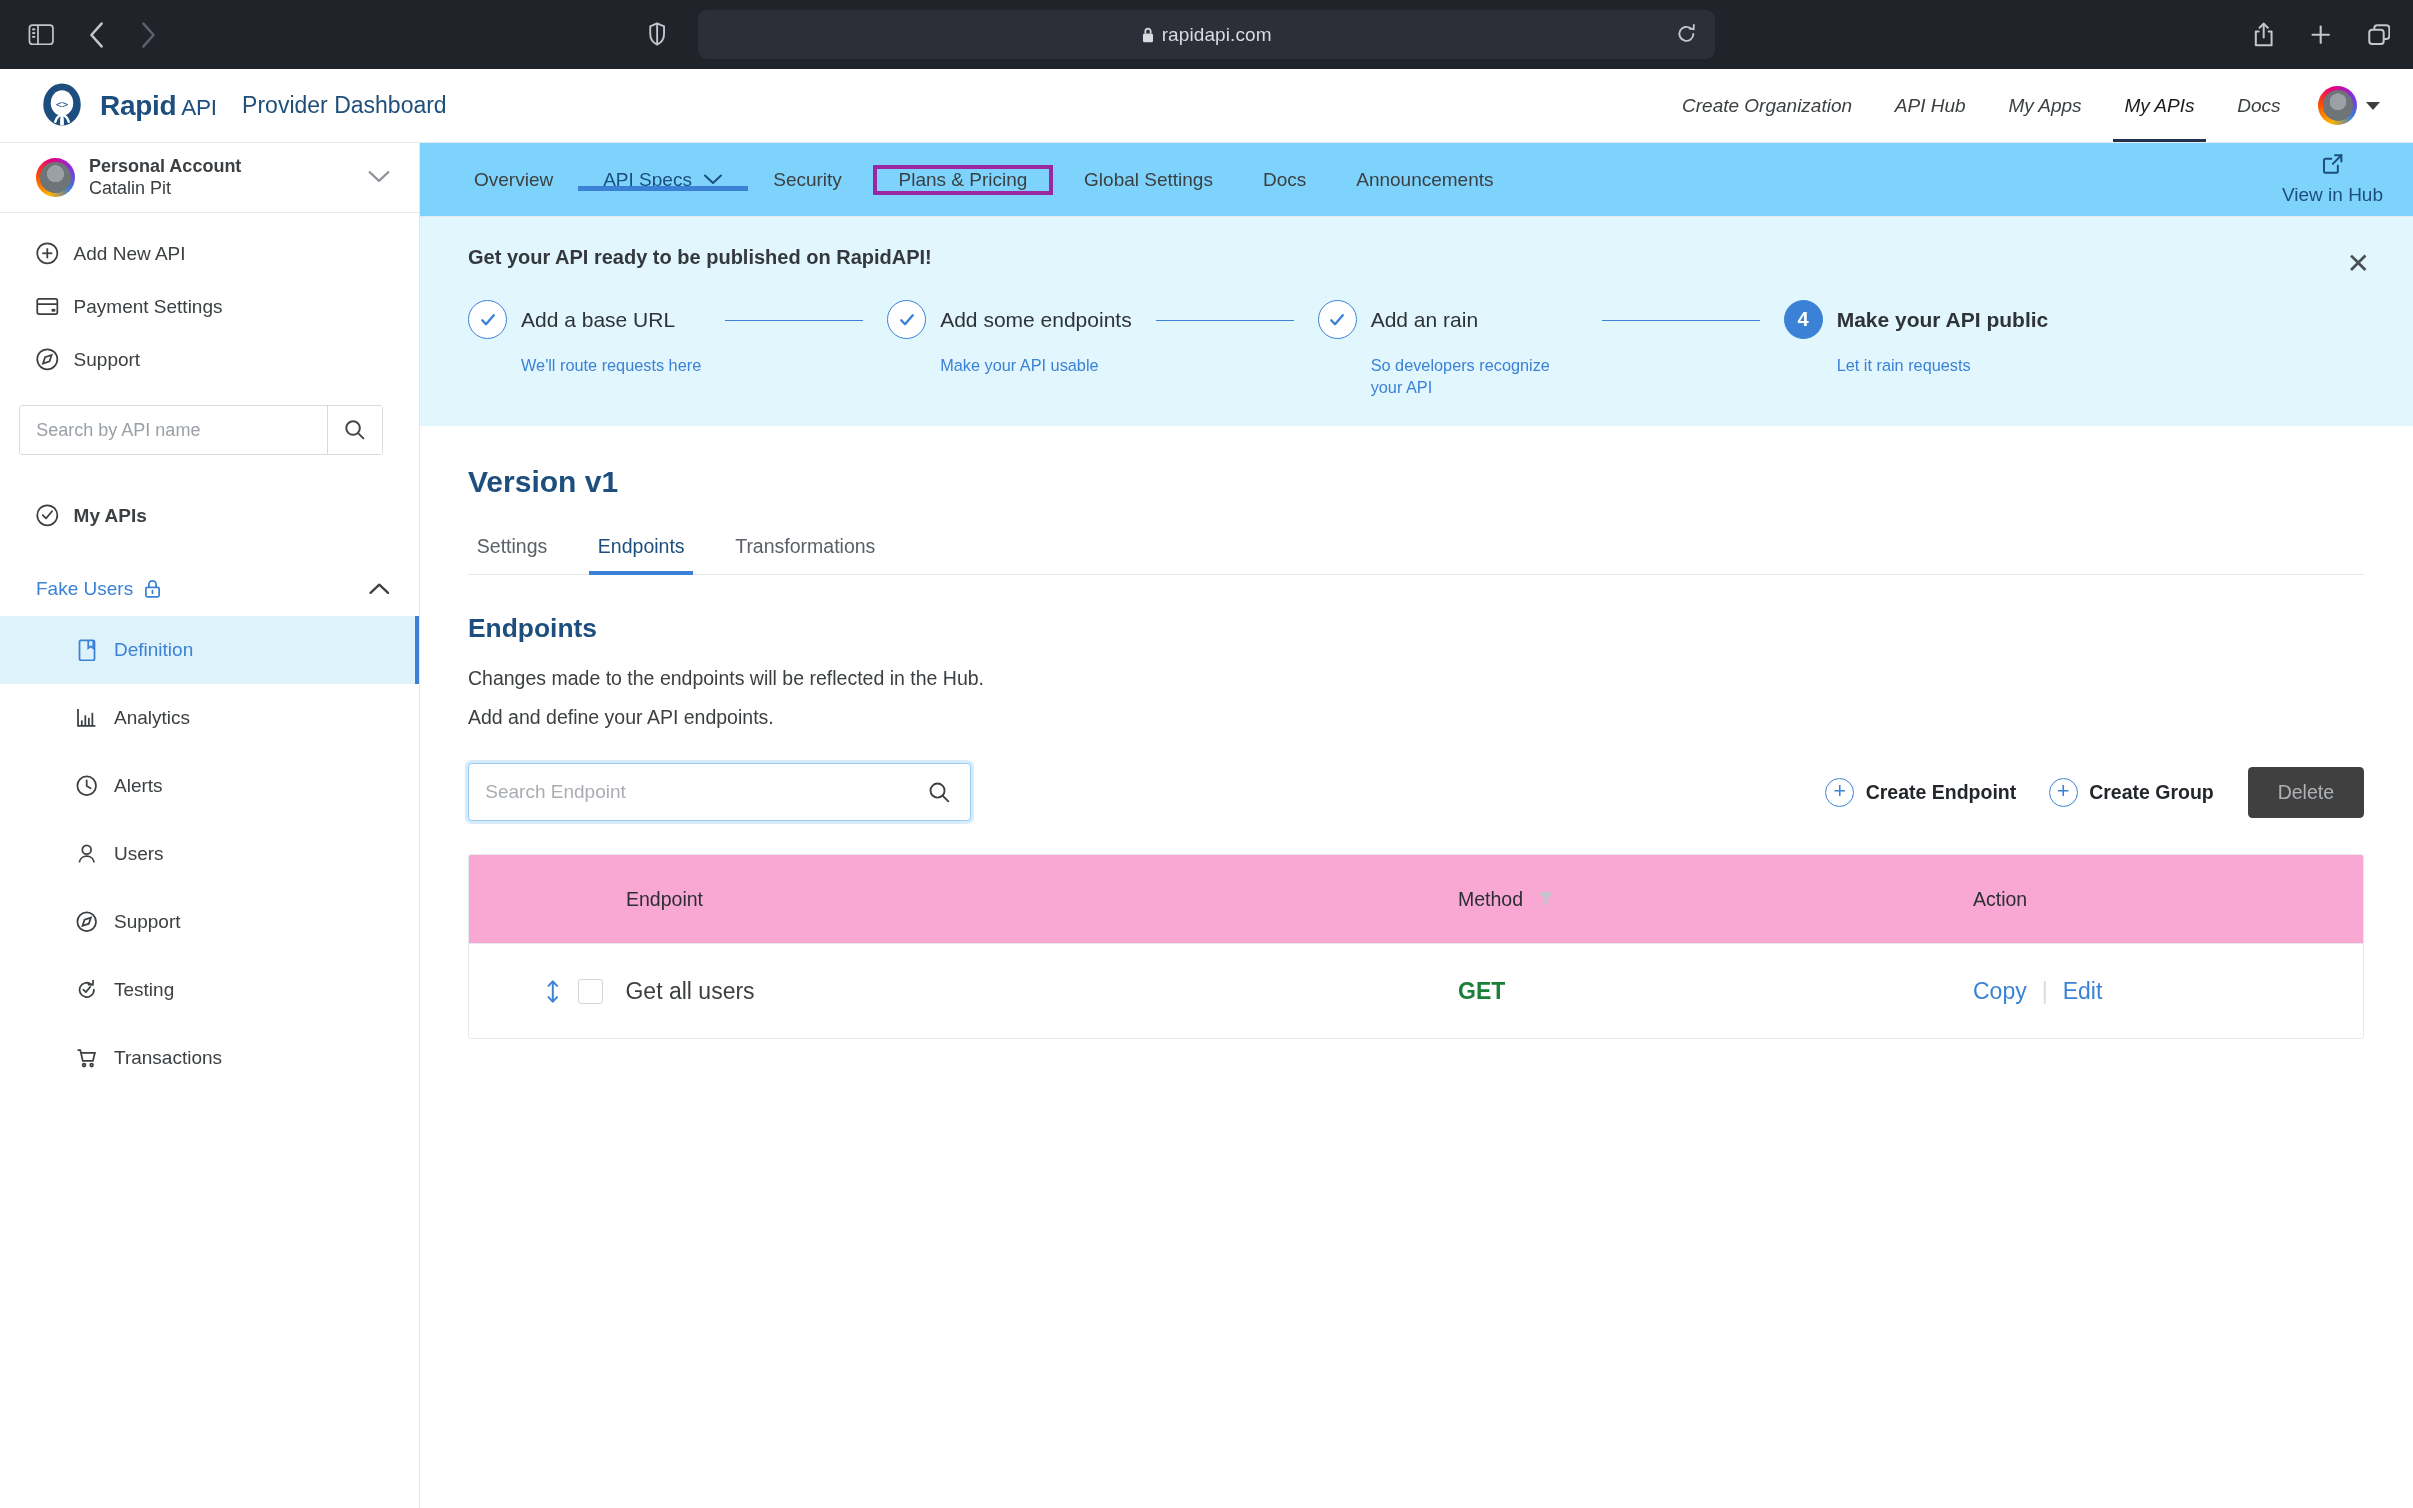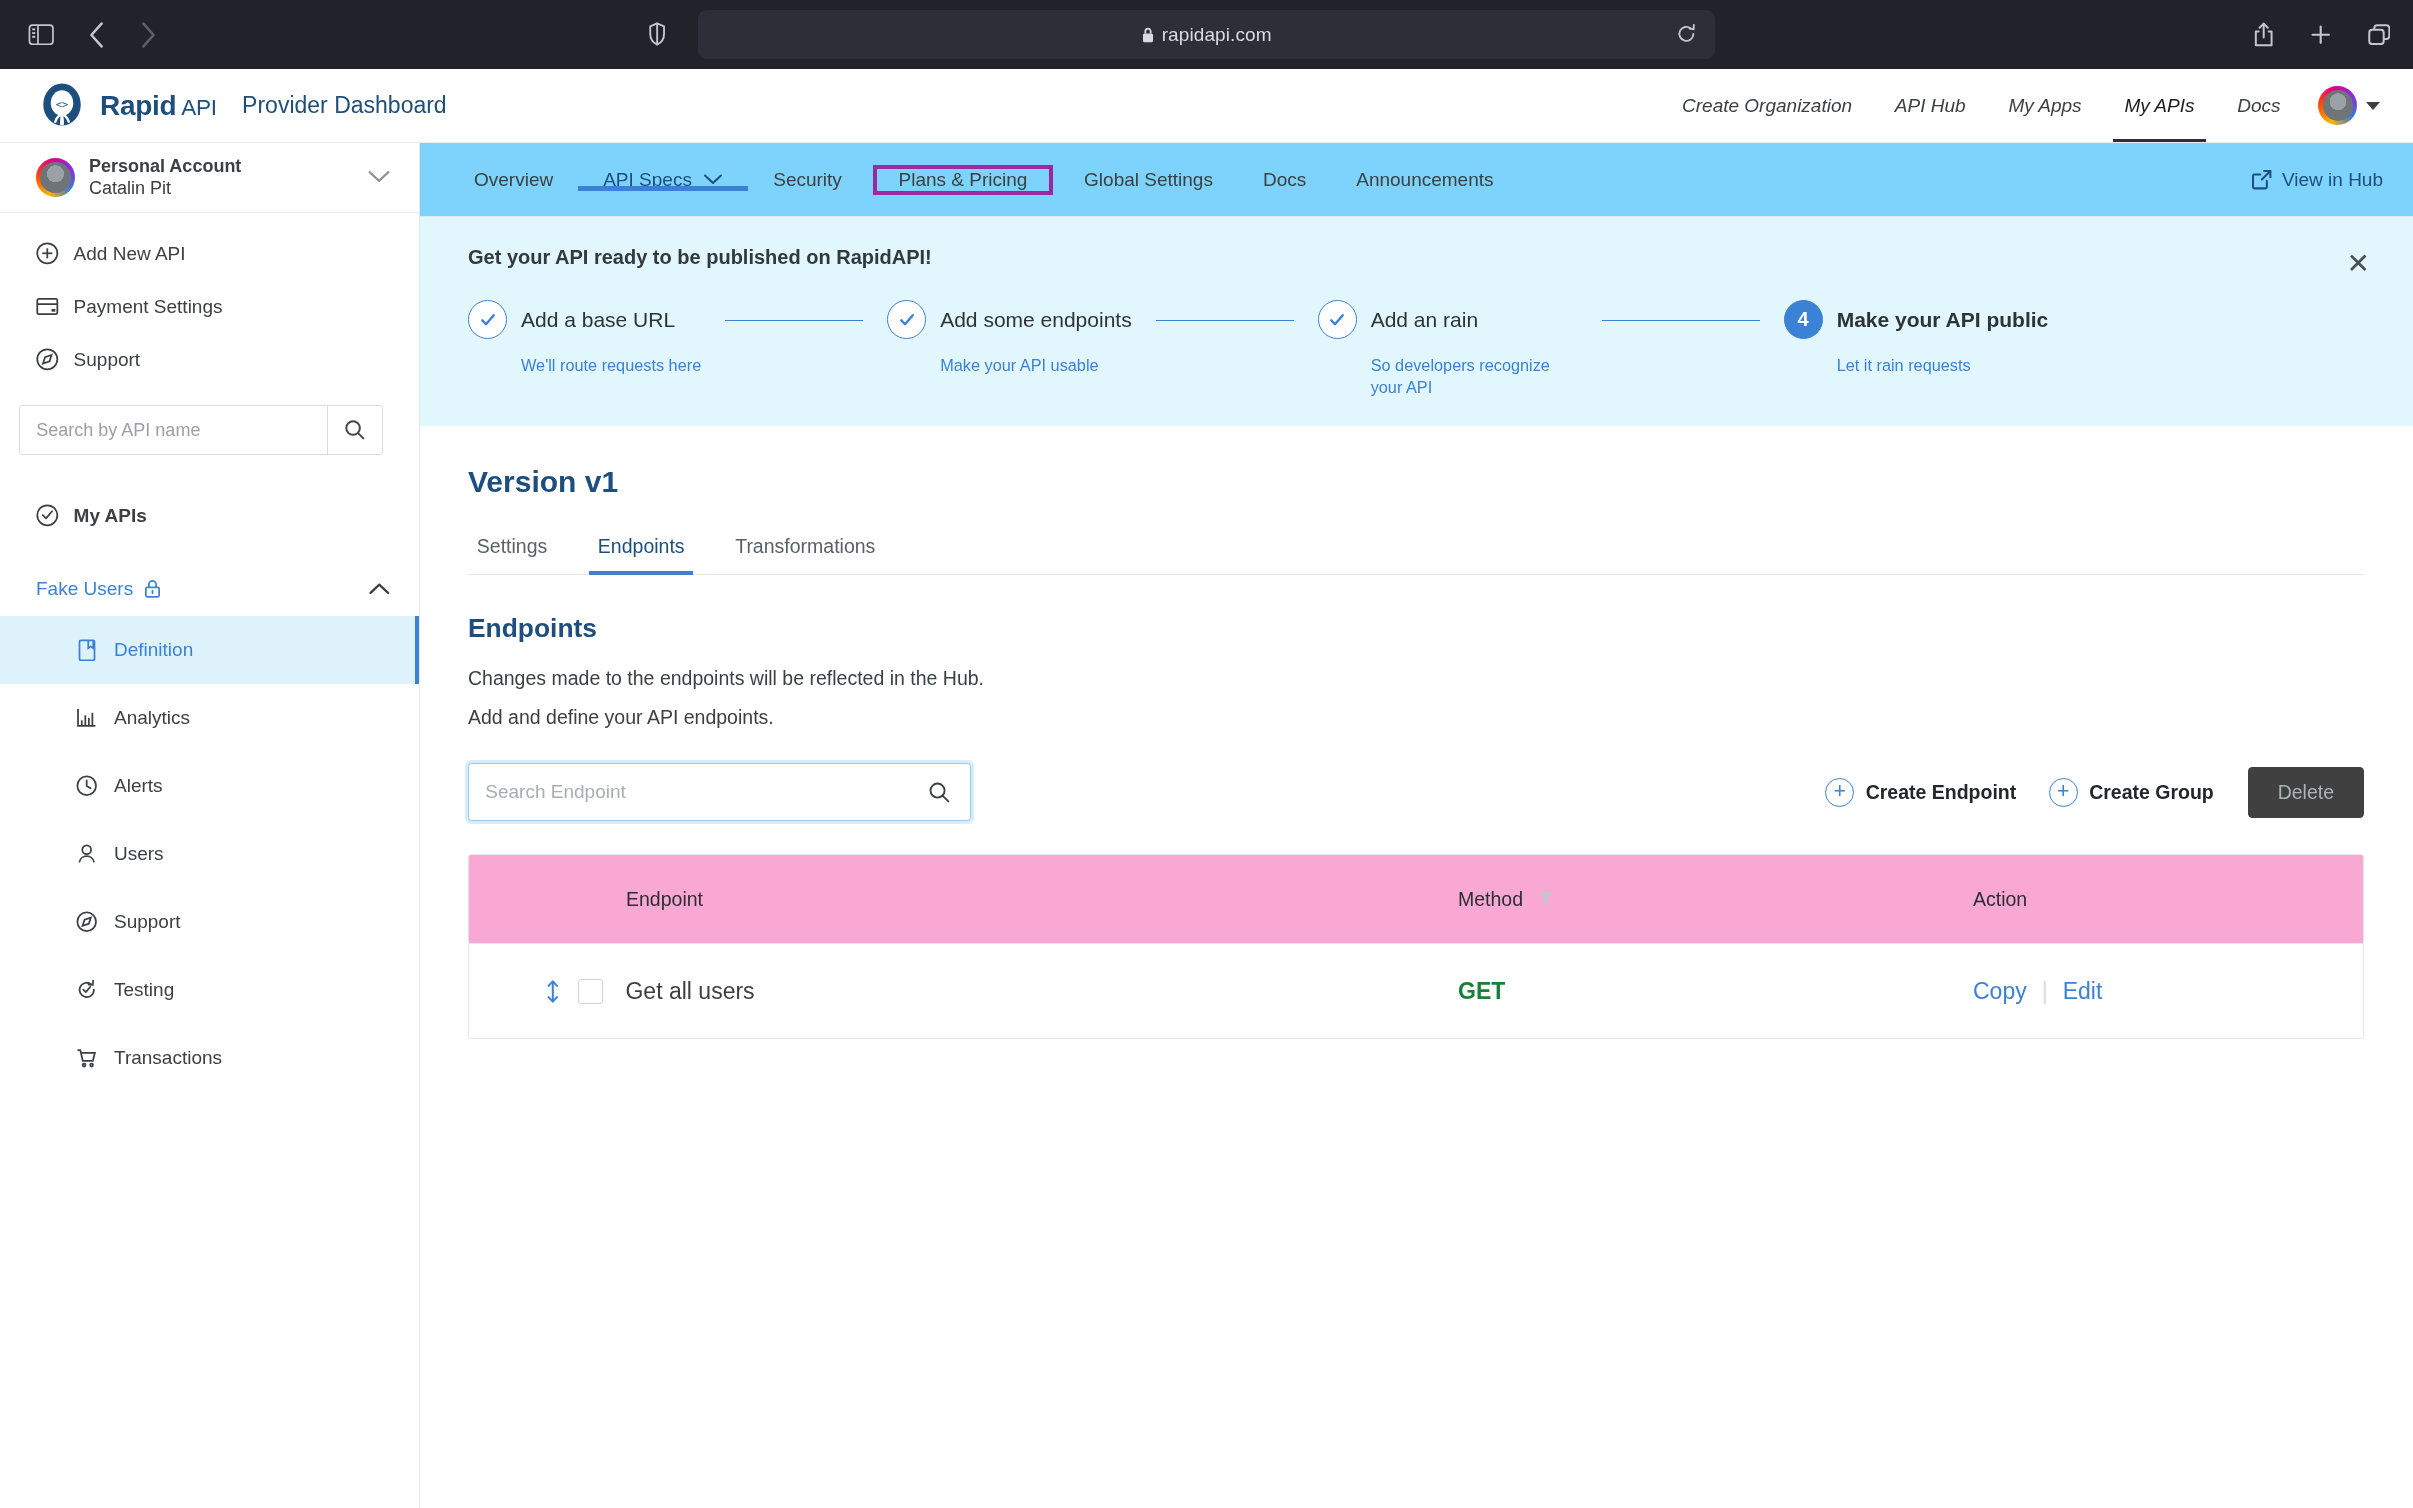--- a/index.html
+++ b/index.html
@@ -220,21 +220,21 @@
     height: 4.4px; background: #3b82d6;
   }
   .tab.highlighted {
     border: 4.4px solid #9c27a0;
     margin: 1.9px 6.3px;
     padding: 0 21.4px;
   }
   .view-hub {
     position: absolute; right: 30px; top: 50%; transform: translateY(-50%);
     display: flex; align-items: center; gap: 10px;
-    font-size: 19px; color: #1d4e7d; cursor: pointer;
+    font-size: 19px; color: #1d4e7d; cursor: pointer; flex-direction: column;
   }
 
   
   .banner {
     background: #e2f6fd;
     padding: 29px 38px 28px 48px;
     position: relative;
     flex: none;
   }
   .banner-title { font-size: 20px; font-weight: 700; color: #33383d; }

